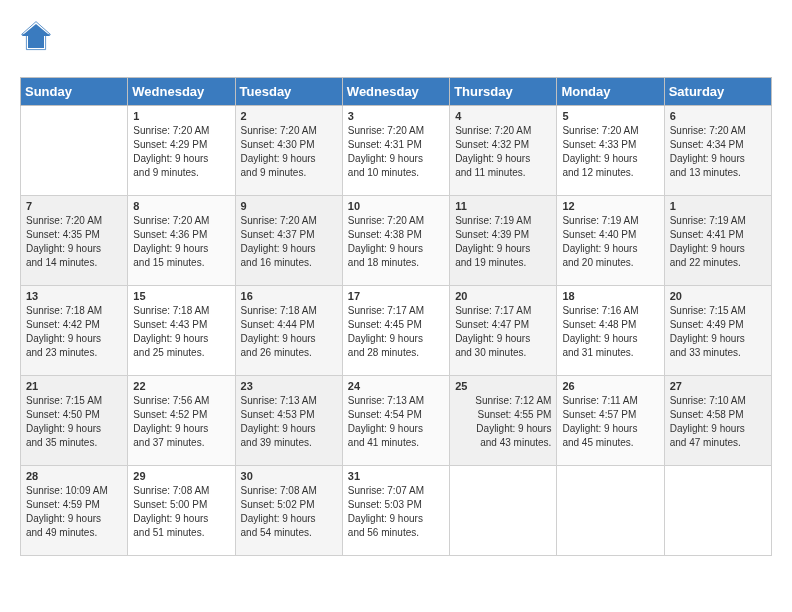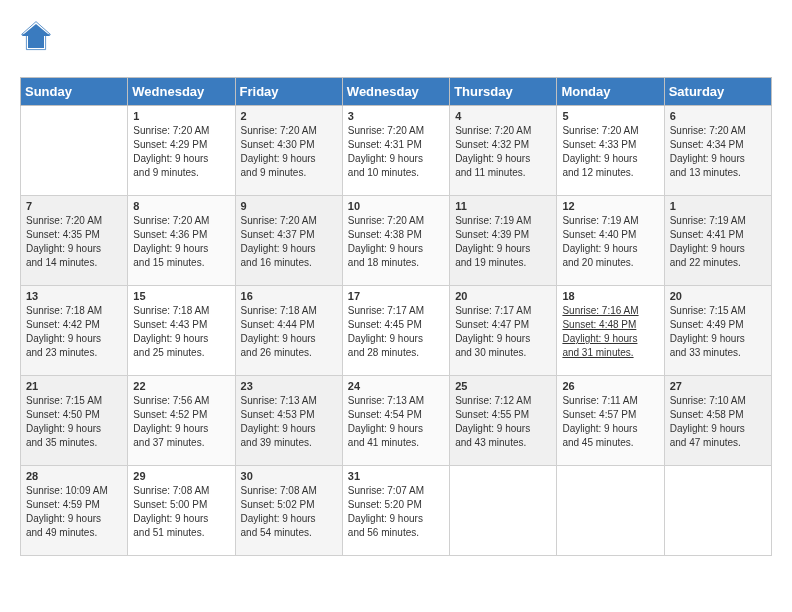--- a/index.html
+++ b/index.html
@@ -121,21 +121,21 @@
     <div class="main-title"></div>
     <div class="subtitle"></div>
   </div>
 </div>
 
 <table>
   <thead>
     <tr>
     <th>Sunday</th>
         <th>Wednesday</th>
-        <th>Friday</th>
+        <th>Tuesday</th>
         <th>Wednesday</th>
         <th>Thursday</th>
         <th>Monday</th>
         <th>Saturday</th>
       </tr>
   </thead>
   <tbody id="calendar-body">
   <tr>
         <td class="empty"></td>
         <td>
@@ -263,21 +263,21 @@
         </td>
         <td>
           <span class="day-number">20</span>
           <div class="day-info" style="white-space: pre-line;">Sunrise: 7:17 AM
 Sunset: 4:47 PM
 Daylight: 9 hours
 and 30 minutes.</div>
         </td>
         <td>
           <span class="day-number">18</span>
-          <div class="day-info" style="white-space: pre-line; text-decoration: underline;">Sunrise: 7:16 AM
+          <div class="day-info" style="white-space: pre-line;">Sunrise: 7:16 AM
 Sunset: 4:48 PM
 Daylight: 9 hours
 and 31 minutes.</div>
         </td>
         <td>
           <span class="day-number">20</span>
           <div class="day-info" style="white-space: pre-line;">Sunrise: 7:15 AM
 Sunset: 4:49 PM
 Daylight: 9 hours
 and 33 minutes.</div>
@@ -307,21 +307,21 @@
         </td>
         <td>
           <span class="day-number">24</span>
           <div class="day-info" style="white-space: pre-line;">Sunrise: 7:13 AM
 Sunset: 4:54 PM
 Daylight: 9 hours
 and 41 minutes.</div>
         </td>
         <td>
           <span class="day-number">25</span>
-          <div class="day-info" style="white-space: pre-line;">Sunrise: 7:12 AM
+          <div class="day-info" style="white-space: pre-line; text-align: right;">Sunrise: 7:12 AM
 Sunset: 4:55 PM
 Daylight: 9 hours
 and 43 minutes.</div>
         </td>
         <td>
           <span class="day-number">26</span>
           <div class="day-info" style="white-space: pre-line;">Sunrise: 7:11 AM
 Sunset: 4:57 PM
 Daylight: 9 hours
 and 45 minutes.</div>
@@ -352,21 +352,21 @@
         <td>
           <span class="day-number">30</span>
           <div class="day-info" style="white-space: pre-line;">Sunrise: 7:08 AM
 Sunset: 5:02 PM
 Daylight: 9 hours
 and 54 minutes.</div>
         </td>
         <td>
           <span class="day-number">31</span>
           <div class="day-info" style="white-space: pre-line;">Sunrise: 7:07 AM
-Sunset: 5:20 PM
+Sunset: 5:03 PM
 Daylight: 9 hours
 and 56 minutes.</div>
         </td>
         <td class="empty"></td>
         <td class="empty"></td>
         <td class="empty"></td>
       </tr>
     </tbody>
 </table>
 

